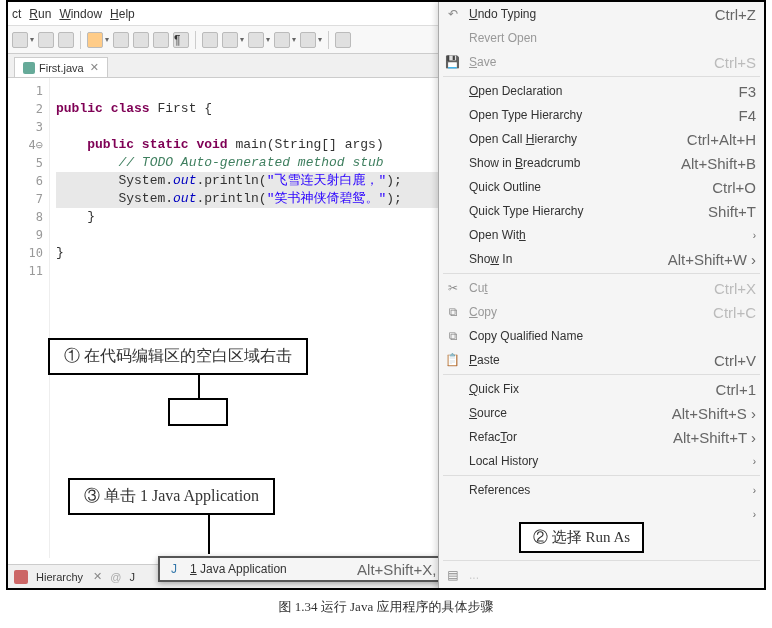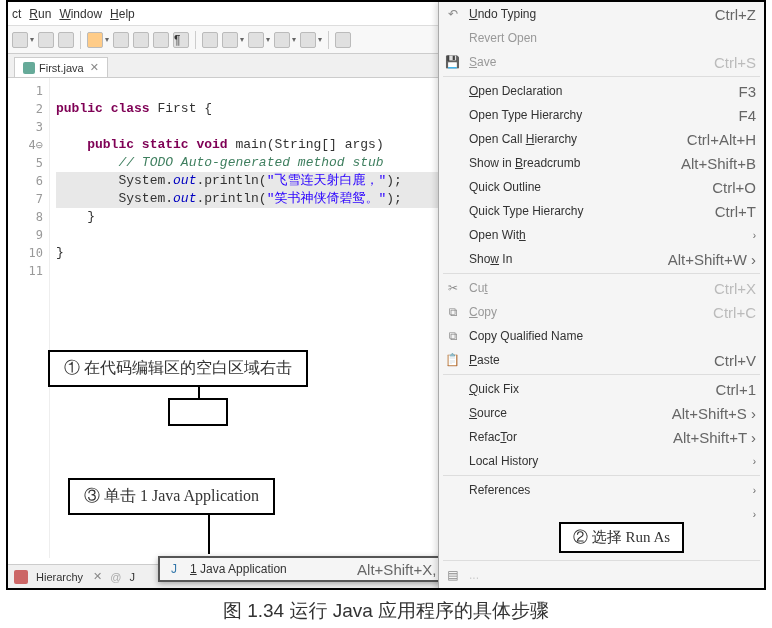--- a/index.html
+++ b/index.html
@@ -32,21 +32,21 @@
 .menu-item .shortcut { margin-left: auto; color: #666; font-size: 15px; }
 .menu-item.disabled .shortcut { color: #bbb; }
 .menu-item .sub-arrow { margin-left: auto; color: #666; font-size: 10px; }
 .menu-item .micon { position: absolute; left: 6px; width: 16px; height: 16px; display: flex; align-items: center; justify-content: center; color: #888; font-size: 12px; }
 .menu-sep { height: 1px; background: #ddd; margin: 2px 4px; }
 .menu-u { text-decoration: underline; }
 .submenu { position: absolute; bottom: 6px; left: 150px; width: 300px; background: #f5f5f5; border: 2px solid #555; box-shadow: 0 2px 6px rgba(0,0,0,0.3); z-index: 8; }
 .submenu .menu-item { height: 22px; }
 .bottom-bar { position: absolute; bottom: 0; left: 0; right: 0; height: 24px; background: #f0f0f0; border-top: 1px solid #ccc; display: flex; align-items: center; padding: 0 6px; gap: 8px; font-size: 11px; }
 .prob-icon { width: 14px; height: 14px; background: #c66; border-radius: 2px; }
-.caption { text-align: center; font-family: Liberation Sans, sans-serif; font-size: 19px; margin-top: 8px; }
+.caption { text-align: center; font-family: Liberation Serif, serif; font-size: 13px; margin-top: 8px; }
 </style>
 </head>
 <body>
 
 <div class="ide-frame">
 
   <div class="menubar">
     <span>ct</span>
     <span><span class="menu-u">R</span>un</span>
     <span><span class="menu-u">W</span>indow</span>
@@ -108,21 +108,21 @@
       <div class="code-line">    <span class="kw">public</span> <span class="kw">static</span> <span class="kw">void</span><span> main(String[] args)</span></div>
       <div class="code-line">        <span class="comment">// TODO Auto-generated method stub</span></div>
       <div class="code-line hl">        <span>System.</span><span class="field">out</span><span>.println(</span><span class="str">"飞雪连天射白鹿，"</span><span>);</span></div>
       <div class="code-line hl">        <span>System.</span><span class="field">out</span><span>.println(</span><span class="str">"笑书神侠倚碧鸳。"</span><span>);</span></div>
       <div class="code-line">    }</div>
       <div class="code-line"> </div>
       <div class="code-line">}</div>
       <div class="code-line"> </div>
     </div>
 
-    <div class="annotation-box" style="top:272px; left:40px;text-align:center;">① 在代码编辑区的空白区域右击</div>
+    <div class="annotation-box" style="top:260px; left:40px;text-align:center;">① 在代码编辑区的空白区域右击</div>
     <div style="position:absolute; top:320px; left:160px; width:60px; height:28px; border:2px solid #000; background:#fff;"></div>
     <div class="ann-line" style="top:294px; left:190px; width:2px; height:26px;"></div>
     <div class="annotation-box" style="top:400px; left:60px;">③ 单击 1 Java Application</div>
     <div class="ann-line" style="top:434px; left:200px; width:2px; height:42px;"></div>
   </div>
 
   <div class="context-menu">
     <div class="menu-item">
         <span class="micon">↶</span>
         <span><span class="menu-u">U</span>ndo Typing</span>
@@ -152,21 +152,21 @@
     <div class="menu-item">
         <span>Show in <span class="menu-u">B</span>readcrumb</span>
         <span class="shortcut">Alt+Shift+B</span>
       </div>
     <div class="menu-item">
         <span>Quick Outline</span>
         <span class="shortcut">Ctrl+O</span>
       </div>
     <div class="menu-item">
         <span>Quick Type Hierarchy</span>
-        <span class="shortcut">Ctrl+T</span>
+        <span class="shortcut">Shift+T</span>
       </div>
     <div class="menu-item">
         <span>Open Wit<span class="menu-u">h</span></span>
         <span class="sub-arrow">›</span>
       </div>
     <div class="menu-item">
         <span>Sho<span class="menu-u">w</span> In</span>
         <span class="shortcut">Alt+Shift+W ›</span>
       </div>
     <div class="menu-sep"></div>
@@ -208,21 +208,21 @@
       </div>
     <div class="menu-sep"></div>
     <div class="menu-item">
         <span>References</span>
         <span class="sub-arrow">›</span>
       </div>
     <div class="menu-item">
         <span> </span>
         <span class="sub-arrow">›</span>
       </div>
-    <div style="height:32px; position:relative;margin-left:40px;">
+    <div style="height:32px; position:relative;">
       <div class="annotation-box" style="top:-4px; left:80px; padding:4px 12px; font-size:15px;">② 选择 Run As</div>
     </div>
     <div class="menu-sep"></div>
     <div class="menu-item">
         <span class="micon">▤</span>
         <span style="color:#ccc">...</span>
       </div>
     <div class="menu-sep"></div>
 
   </div>

